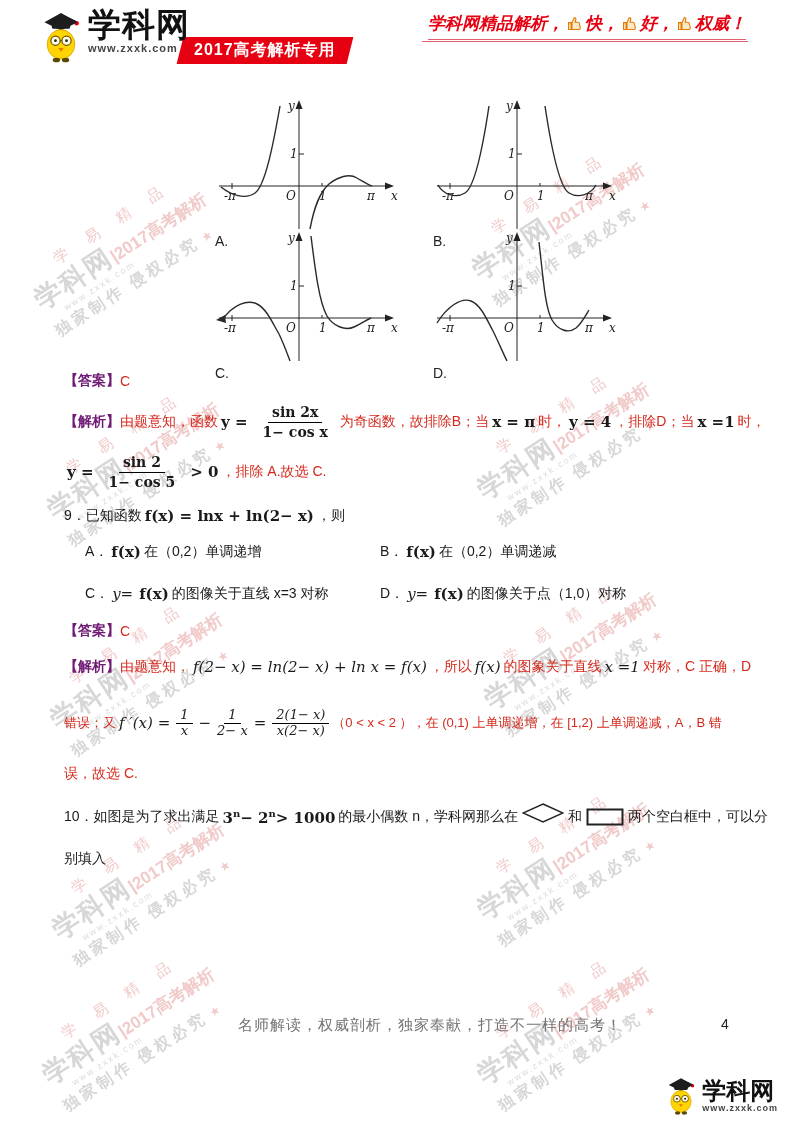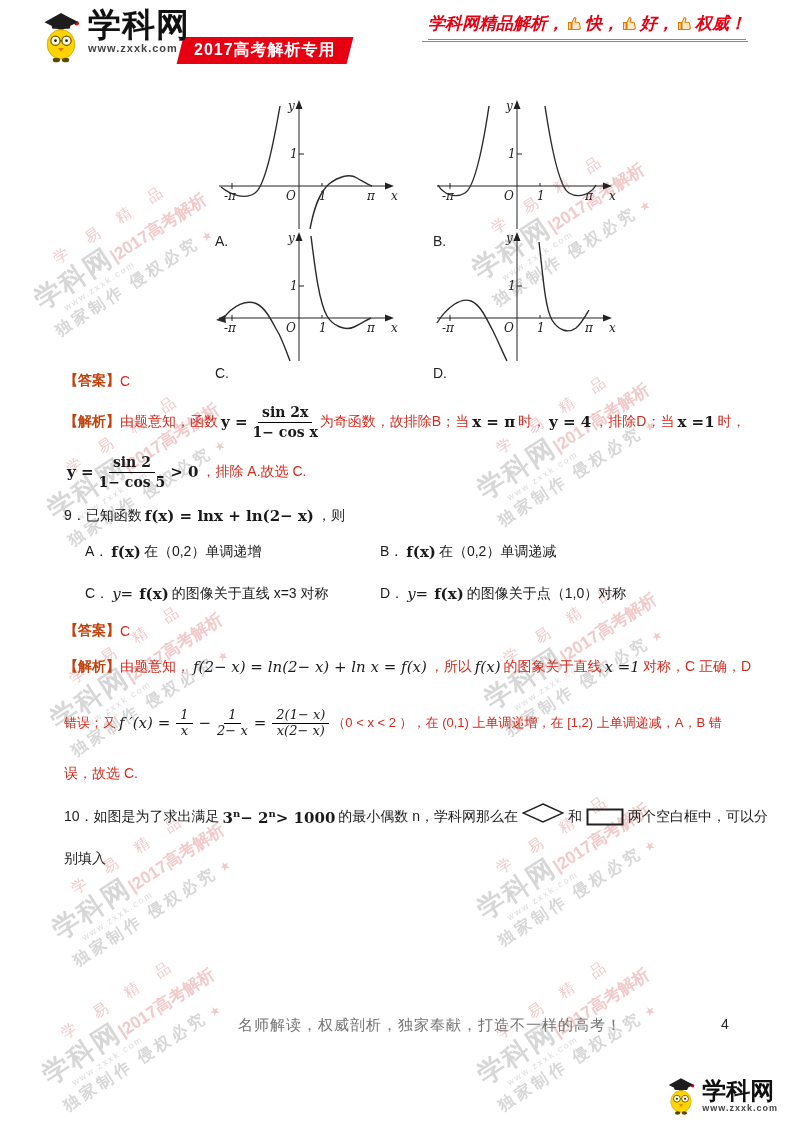--- a/index.html
+++ b/index.html
@@ -27,24 +27,24 @@
   .hdr-slogan::after{content:"";position:absolute;left:-6px;right:-2px;bottom:-3px;height:1px;background:#e06070;}
   .hdr-sub{color:#e60012;font-size:15px;margin-top:7px;letter-spacing:2px;}
   
   .graph{position:absolute;width:195px;height:145px;z-index:1;}
   .graph svg{display:block;}
   .graph text{font-family:"DejaVu Serif",serif;font-style:italic;font-size:12px;fill:#222;}
   .gopt{position:absolute;left:8px;bottom:-8px;font-size:14px;color:#222;}
   
   .line{position:absolute;left:64px;display:flex;align-items:center;white-space:nowrap;font-size:14px;z-index:1;}
   .red{color:#d42a1e;}
-  .lbl{color:#c2410c;font-weight:bold;}
+  .lbl{color:#701a75;font-weight:bold;}
   .math{font-family:"DejaVu Serif",serif;font-weight:bold;margin:0 3px;font-size:15px;}
   .mathn{font-family:"DejaVu Serif",serif;font-style:italic;margin:0 3px;font-size:15px;}
-  .frac{display:inline-flex;flex-direction:column;align-items:center;line-height:1.15;margin:0 2px;
+  .frac{display:inline-flex;flex-direction:column;align-items:center;line-height:1.15;margin:0 12px;
         font-family:"DejaVu Serif",serif;font-weight:bold;font-size:14px;}
   .frac .num{border-bottom:1.5px solid #000;padding:0 4px 1px 4px;}
   .frac .den{padding-top:1px;}
   .fracn{display:inline-flex;flex-direction:column;align-items:center;line-height:1.1;margin:0 3px;
          font-family:"DejaVu Serif",serif;font-style:italic;font-size:13px;font-weight:normal;}
   .fracn .num{border-bottom:1px solid #000;padding:0 4px 1px 4px;}
   sup.sp{font-size:10px;font-family:"DejaVu Serif",serif;font-weight:bold;}
   .shape{margin:0 4px;}
   
   .footer-slogan{position:absolute;left:238px;top:1016px;font-size:15px;color:#737373;letter-spacing:1px;z-index:1;}

